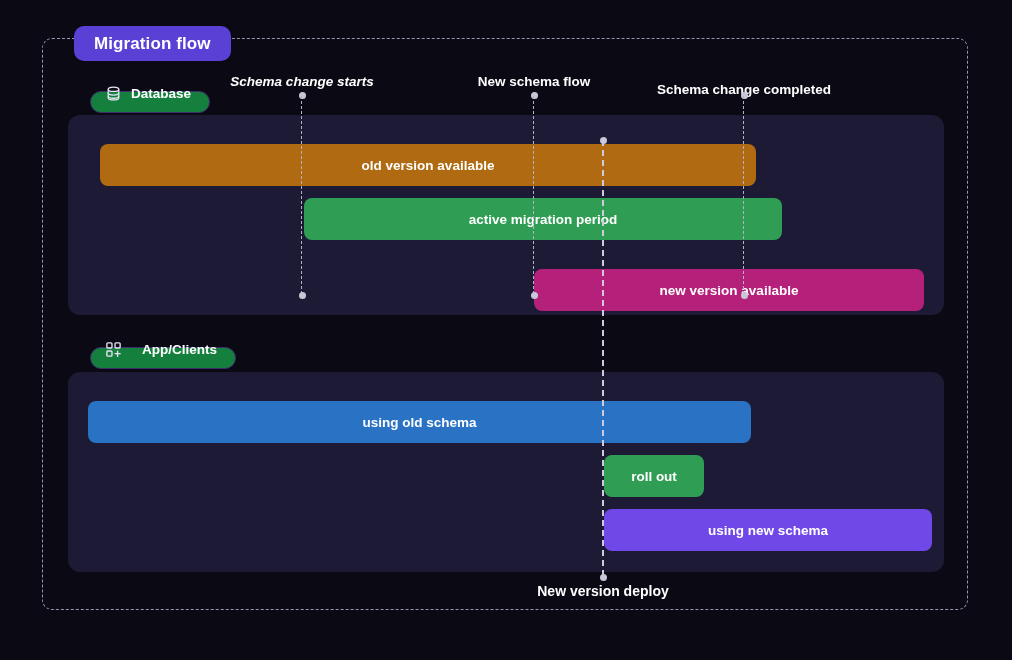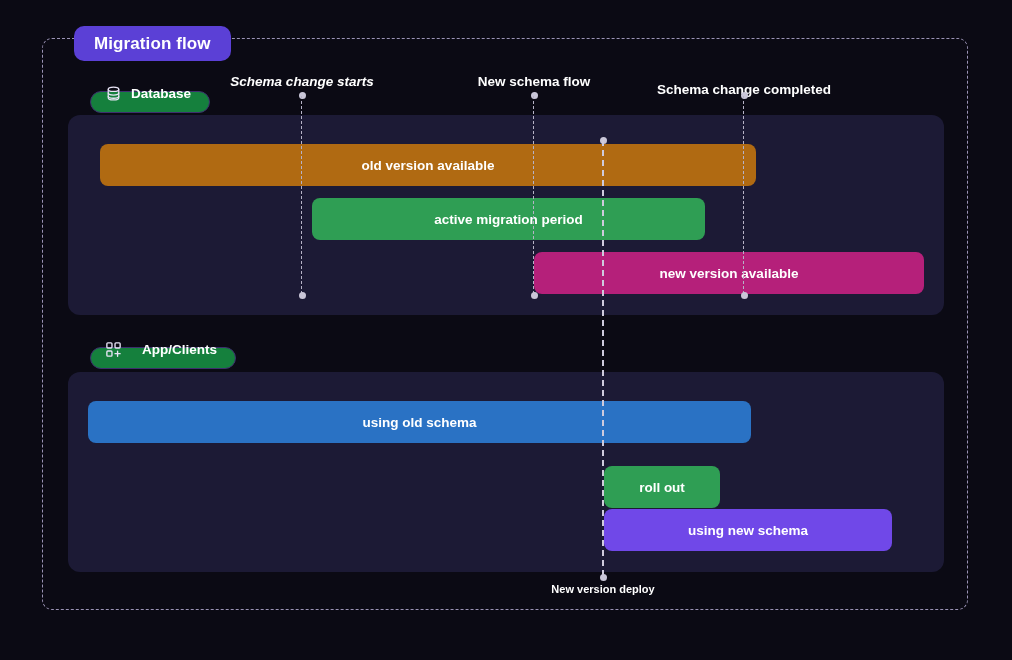--- a/index.html
+++ b/index.html
@@ -110,21 +110,21 @@
     box-sizing:border-box;
   }
 
   .bar-label{pointer-events:none;}
 
   
   .deploy-caption{
     position:absolute;
     left:603px;top:583px;
     transform:translateX(-50%);
-    color:#ffffff;font-size:11px;font-weight:700;
+    color:#ffffff;font-size:14px;font-weight:700;
     white-space:nowrap;
     z-index:30;
   }
 </style>
 </head>
 <body>
 
 <div id="stage">
 
   <div class="outer-frame"></div>
@@ -183,32 +183,32 @@
         <div class="m-dot" style="top: 137px;"></div>
         <div class="m-line" style="top: 140px; height: 436px;"></div>
         <div class="m-dot-bottom" style="top: 574px;"></div>
       </div>
     </div>
 
   <div id="bar-layer">
       <div class="bar" style="left: 88px; width: 656px; top: 144px; background: rgb(176, 106, 18); margin-left: 12px;">
         <span class="bar-label">old version available</span>
       </div>
-      <div class="bar" style="left: 312px; width: 393px; top: 198px; background: rgb(47, 158, 84);">
+      <div class="bar" style="left: 304px; width: 478px; top: 198px; background: rgb(47, 158, 84);">
         <span class="bar-label">active migration period</span>
       </div>
-      <div class="bar" style="left: 534px; width: 390px; top: 252px; background: rgb(181, 32, 122); text-align: right;">
+      <div class="bar" style="left: 534px; width: 390px; top: 269px; background: rgb(181, 32, 122); text-align: right;">
         <span class="bar-label">new version available</span>
       </div>
       <div class="bar" style="left: 88px; width: 663px; top: 401px; background: rgb(42, 114, 196);">
         <span class="bar-label">using old schema</span>
       </div>
-      <div class="bar" style="left: 604px; width: 116px; top: 466px; background: rgb(47, 158, 84);">
+      <div class="bar" style="left: 604px; width: 100px; top: 455px; background: rgb(47, 158, 84);">
         <span class="bar-label">roll out</span>
       </div>
-      <div class="bar" style="left: 604px; width: 288px; top: 509px; background: rgb(112, 72, 232);">
+      <div class="bar" style="left: 604px; width: 328px; top: 509px; background: rgb(112, 72, 232);">
         <span class="bar-label">using new schema</span>
       </div>
     </div>
 
   <div class="deploy-caption">New version deploy</div>
 
 </div>
 
 </body></html>

